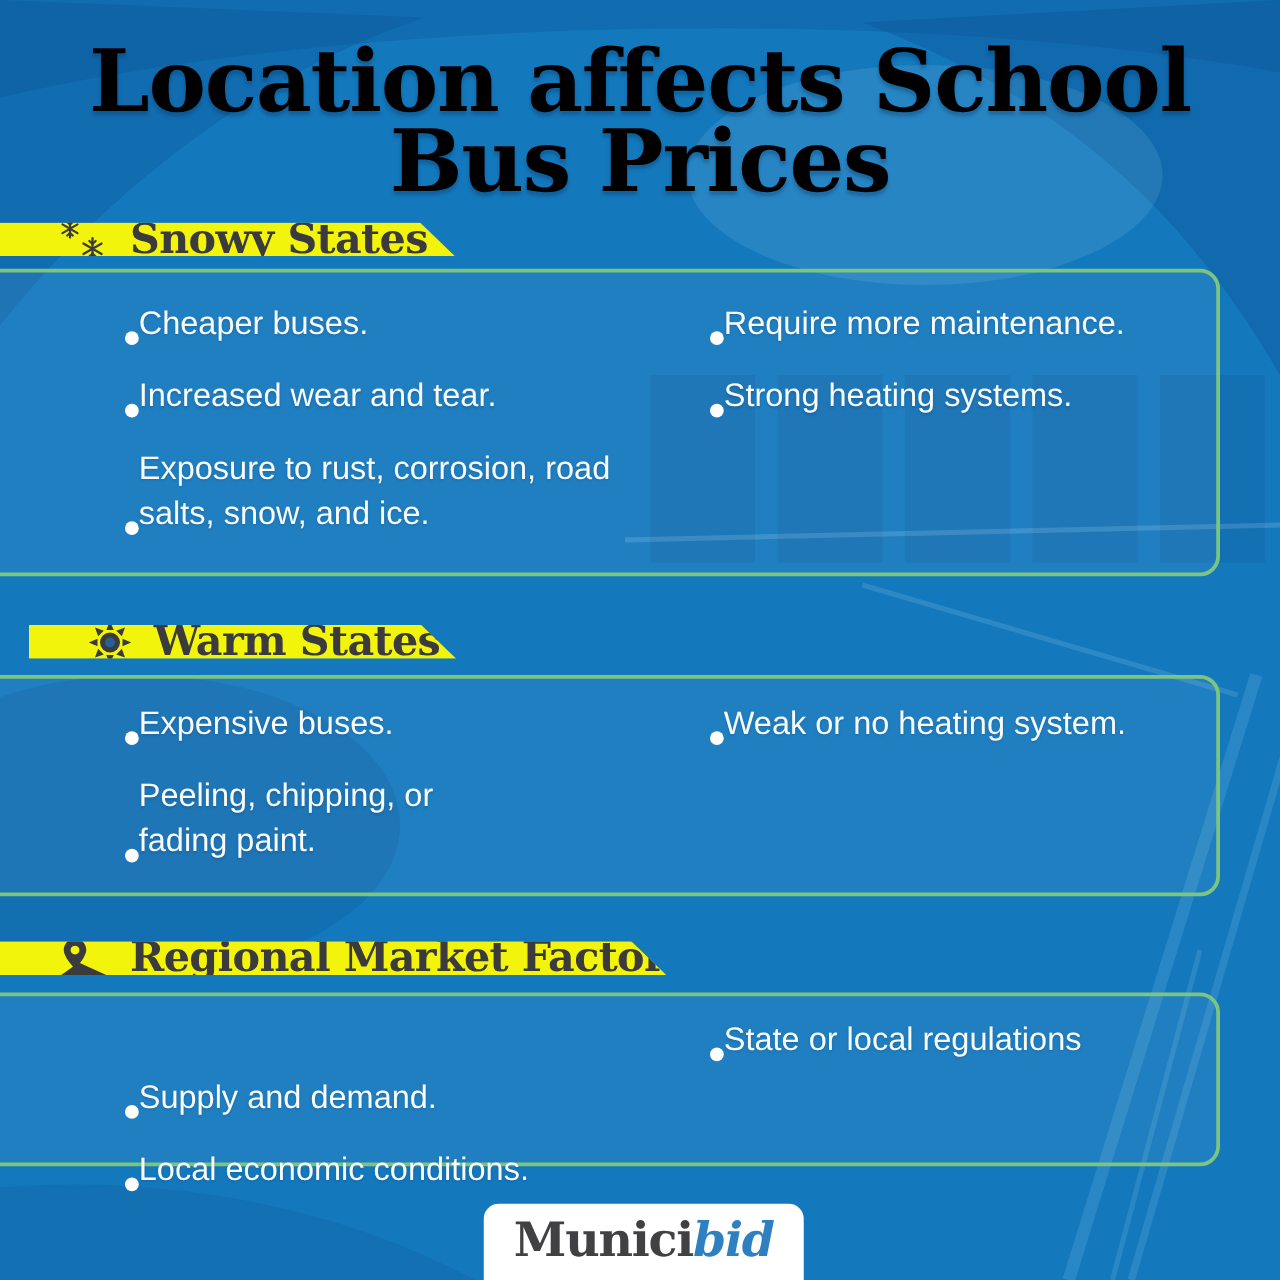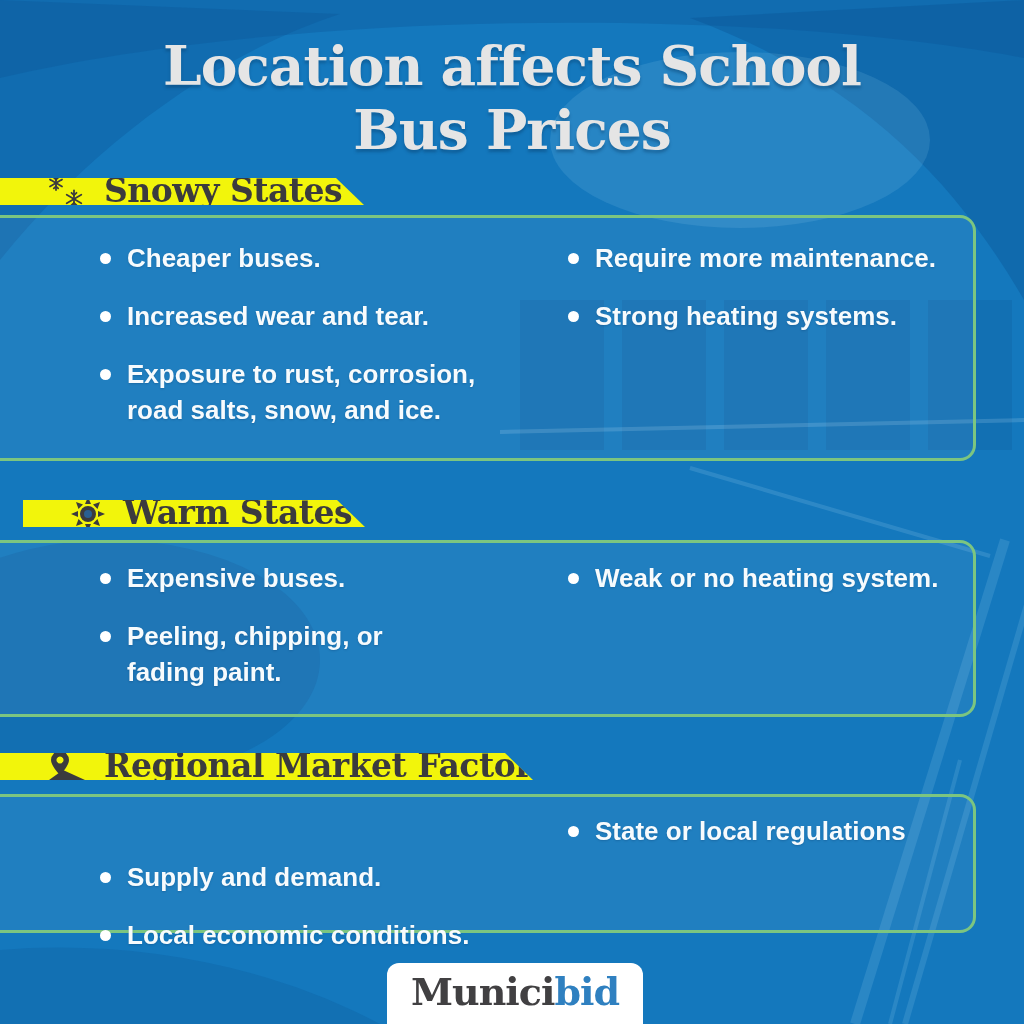--- a/index.html
+++ b/index.html
@@ -6,22 +6,22 @@
   .canvas{
     position:relative;width:1024px;height:1024px;overflow:hidden;
     background:#1478bd;
     font-family:"Liberation Sans", sans-serif;
   }
   .bg{position:absolute;inset:0;width:1024px;height:1024px;display:block;}
 
   
   .title{
     position:absolute;top:34px;left:0;width:1024px;text-align:center;
-    font-family:"DejaVu Serif", serif;font-weight:bold;color:#e5e5e5;
-    font-size:55px;line-height:64px;letter-spacing:-1px;
+    font-family:"DejaVu Serif", serif;font-weight:bold;color:#000000;
+    font-size:69px;line-height:64px;letter-spacing:-1px;
     text-shadow:0 3px 3px rgba(6,48,90,.35);
   }
 
   
   .banner{
     position:absolute;left:0;height:27px;background:#f2f50b;
     clip-path:polygon(0 0, calc(100% - 28px) 0, 100% 100%, 0 100%);
     display:flex;align-items:center;gap:16px;padding-left:46px;box-sizing:border-box;
     z-index:3;
   }
@@ -43,44 +43,44 @@
   }
   .box1{top:215px;height:246px;}
   .box2{top:540px;height:177px;}
   .box3{top:794px;height:139px;}
 
   
   ul.col{
     list-style:none;margin:0;padding:0;position:absolute;z-index:4;
   }
   ul.col li{
-    display:flex;align-items:flex-start;gap:16px;
+    display:flex;align-items:flex-end;
     margin:0 0 22px 0;
-    color:#f7fbfd;font-size:26px;line-height:36px;font-weight:bold;
+    color:#f7fbfd;font-size:26px;line-height:36px;font-weight:normal;
     text-shadow:0 1px 2px rgba(6,48,90,.25);
   }
   .dot{flex:0 0 auto;width:11px;height:11px;border-radius:50%;background:#ffffff;margin-top:13px;}
   .c-b1l{left:100px;top:240px;width:400px;}
   .c-b1r{left:568px;top:240px;width:410px;}
   .c-b2l{left:100px;top:560px;width:285px;}
   .c-b2r{left:568px;top:560px;width:420px;}
   .c-b3l{left:100px;top:859px;width:400px;}
   .c-b3r{left:568px;top:813px;width:410px;}
 
   
   .brand-box{
     position:absolute;left:387px;top:963px;width:256px;height:61px;
     background:#ffffff;border-radius:12px 12px 0 0;z-index:5;
     display:flex;align-items:flex-start;justify-content:center;padding-top:7px;box-sizing:border-box;
   }
   .brand{
     font-family:"DejaVu Serif", serif;font-weight:bold;font-size:38px;line-height:44px;letter-spacing:-1px;
   }
   .brand .p1{color:#414042;}
-  .brand .p2{color:#2f80c0;}
+  .brand .p2{color:#2f80c0;font-style:italic;}
 </style>
 </head>
 <body>
 
 <div class="canvas">
 
   <svg class="bg" viewBox="0 0 1024 1024" aria-hidden="true">
     <rect x="0" y="0" width="1024" height="1024" fill="#1478bd"></rect>
     <path d="M0,0 H1024 V58 C760,8 300,8 0,78 Z" fill="#0b5697" opacity="0.35"></path>
     <path d="M1024,0 V300 C960,190 870,85 690,18 L1024,0 Z" fill="#0b5697" opacity="0.40"></path>

